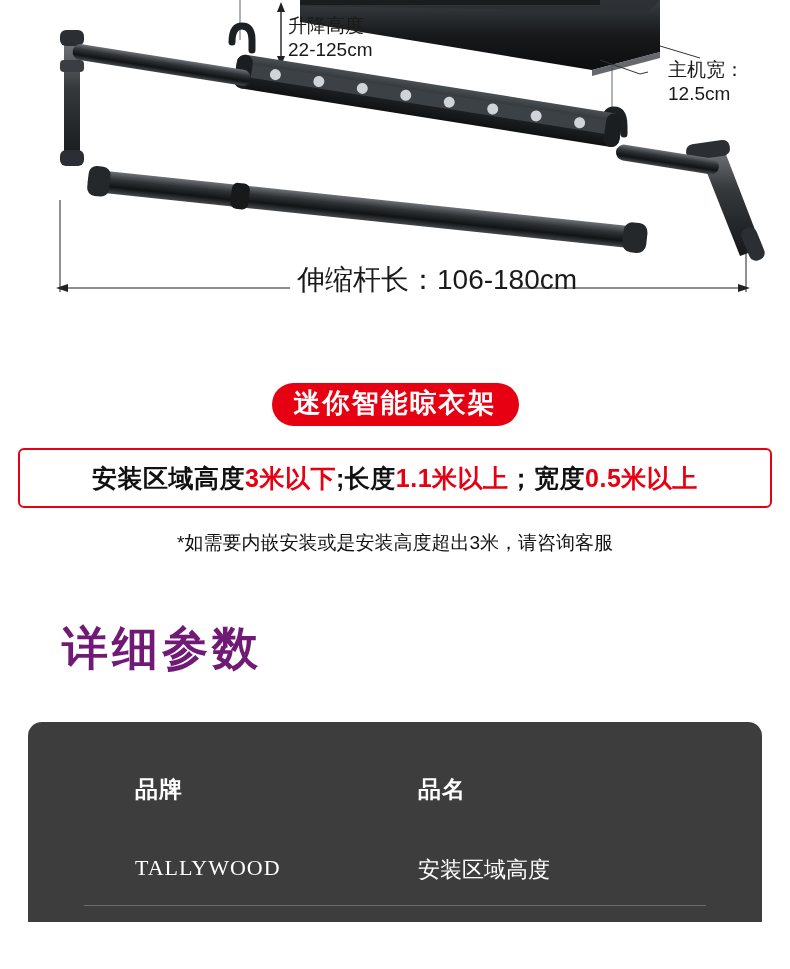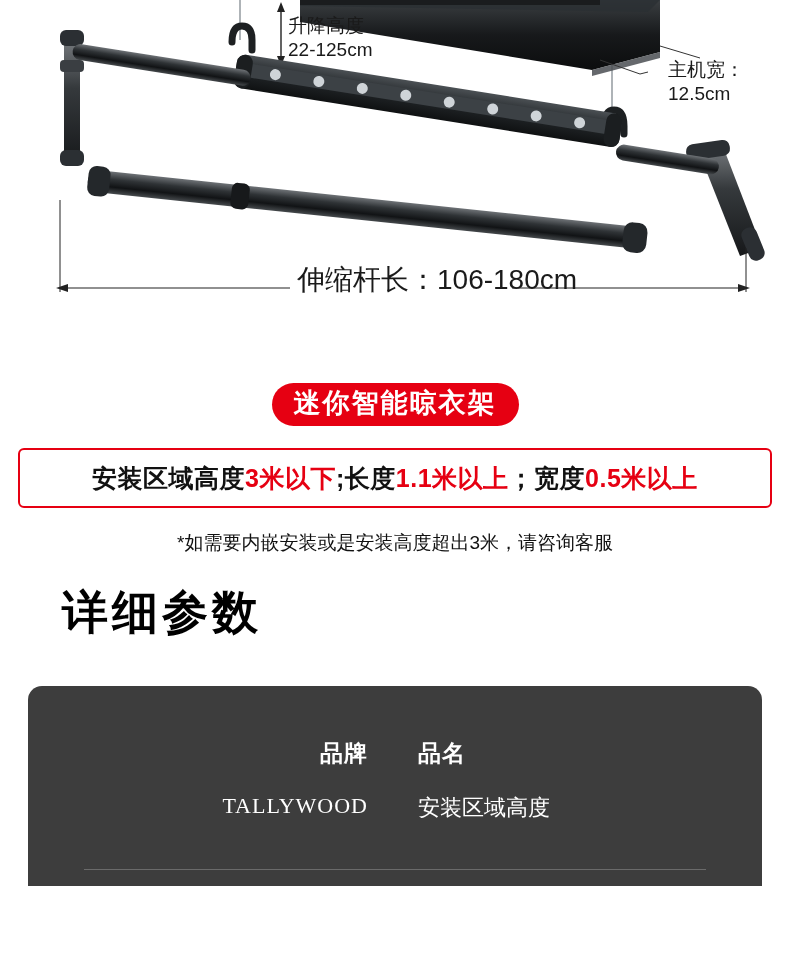--- a/index.html
+++ b/index.html
@@ -85,24 +85,24 @@
   .note {
     margin-top: 22px;
     text-align: center;
     font-size: 19px;
     color: #111111;
     font-weight: 500;
   }
 
   
   .detail-title {
-    margin: 26px 0 0 62px;
+    margin: 62px 0 0 62px;
     font-size: 46px;
     font-weight: bold;
-    color: #000000;
+    color: #701a75;
     letter-spacing: 4px;
   }
 
   .param-panel {
     margin: 42px 28px 0 28px;
     background: #3d3d3d;
     border-radius: 14px 14px 0 0;
     height: 200px;
     position: relative;
     overflow: hidden;
@@ -110,30 +110,30 @@
   .param-row {
     display: flex;
     padding: 0 0 0 0;
   }
   .param-head {
     margin-top: 52px;
   }
   .param-cell {
     color: #ffffff;
   }
-  .param-cell.c1 { width: 340px; padding-left: 46px; box-sizing: border-box; text-align: right; }
+  .param-cell.c1 { width: 340px; padding-left: 107px; box-sizing: border-box; }
   .param-cell.c2 { width: 340px; padding-left: 50px; box-sizing: border-box; }
 
   .param-head .param-cell {
     font-size: 23px;
     font-weight: bold;
     letter-spacing: 1px;
   }
   .param-values {
-    margin-top: 24px;
+    margin-top: 50px;
   }
   .param-values .param-cell {
     font-size: 22px;
     font-weight: normal;
   }
   .param-values .param-cell.c1 {
     font-family: "Liberation Serif", serif;
     letter-spacing: 1px;
   }
   .divider {

